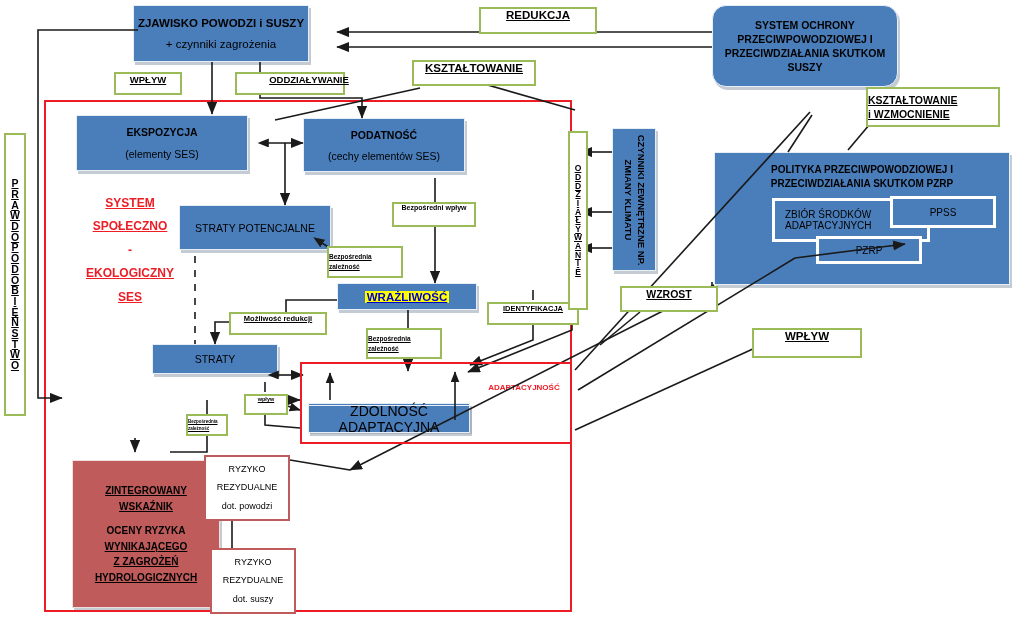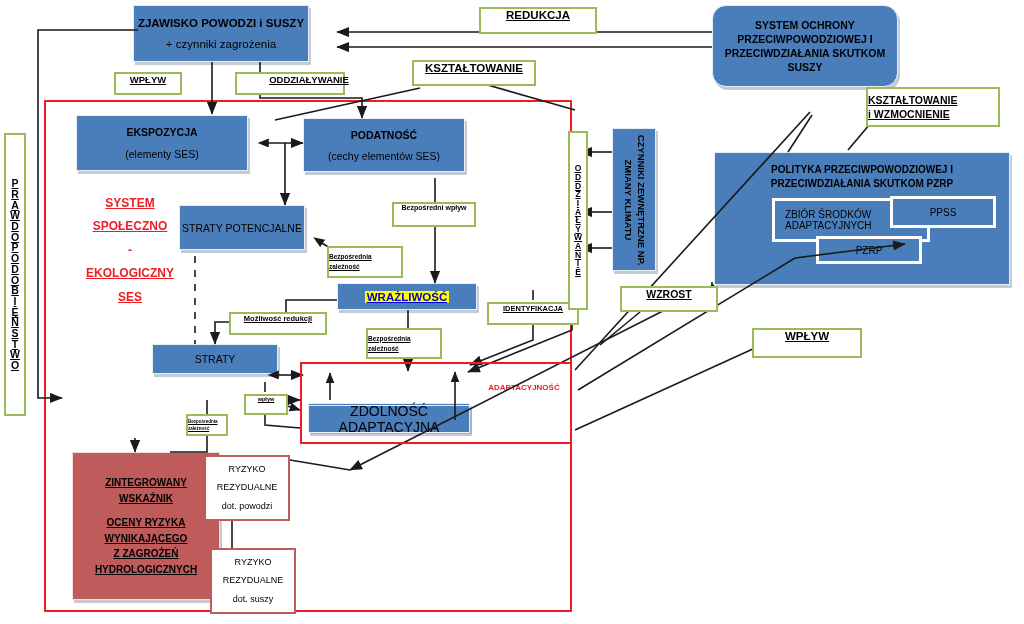--- a/index.html
+++ b/index.html
@@ -45,20 +45,21 @@
   }
   
   .brick{
     position:absolute;
     background:#bf5b5b;
     border:1px solid #efdede;
     box-shadow:2px 3px 0 rgba(150,160,175,.55);
     box-sizing:border-box;
     display:flex;flex-direction:column;align-items:center;justify-content:center;
     text-align:center;
+    margin-top:8px;
   }
   .whitebox{
     position:absolute;
     background:#ffffff;
     border:2px solid #bf5b5b;
     box-sizing:border-box;
     display:flex;flex-direction:column;align-items:center;justify-content:center;
     text-align:center;
     z-index:30;
   }
@@ -252,21 +253,21 @@
   </div>
 
   <div class="redtext" style="left:64px;top:192px;width:132px;font-size:12px;line-height:1.95;">
     <div>SYSTEM</div>
     <div>SPOŁECZNO</div>
     <div class="nu">-</div>
     <div>EKOLOGICZNY</div>
     <div>SES</div>
   </div>
 
-  <div class="bluebox" style="left:179px;top:205px;width:126px;height:45px;font-size:10.5px;">
+  <div class="bluebox" style="left:179px;top:205px;width:152px;height:45px;font-size:10.5px;">
     <div class="l2">STRATY POTENCJALNE</div>
   </div>
 
   <div class="bluebox" style="left:337px;top:283px;width:140px;height:27px;font-size:11.5px;">
     <div><span class="yellowhl">WRAŻLIWOŚĆ</span></div>
   </div>
 
   <div class="bluebox" style="left:152px;top:344px;width:126px;height:30px;font-size:10.5px;">
     <div class="l2">STRATY</div>
   </div>
@@ -331,21 +332,21 @@
     <div class="l2">ZDOLNOŚĆ ADAPTACYJNA</div>
   </div>
   <div class="redtext" style="left:476px;top:383px;width:96px;font-size:8px;">
     <div class="nu">ADAPTACYJNOŚĆ</div>
   </div>
 
   <div class="brick" style="left:72px;top:452px;width:148px;height:148px;font-size:10px;line-height:1.55;">
     <div style="text-decoration:underline;font-weight:bold;">ZINTEGROWANY</div>
     <div style="text-decoration:underline;font-weight:bold;">WSKAŹNIK</div>
     <div style="height:9px;"></div>
-    <div style="text-decoration:underline;font-weight:bold;">OCENY RYZYKA</div>
+    <div style="font-weight:bold;">OCENY RYZYKA</div>
     <div style="text-decoration:underline;font-weight:bold;">WYNIKAJĄCEGO</div>
     <div style="text-decoration:underline;font-weight:bold;">Z ZAGROŻEŃ</div>
     <div style="text-decoration:underline;font-weight:bold;">HYDROLOGICZNYCH</div>
   </div>
 
   <div class="whitebox" style="left:204px;top:455px;width:86px;height:66px;font-size:9px;line-height:1.5;gap:5px;">
     <div>RYZYKO</div>
     <div>REZYDUALNE</div>
     <div>dot. powodzi</div>
   </div>

